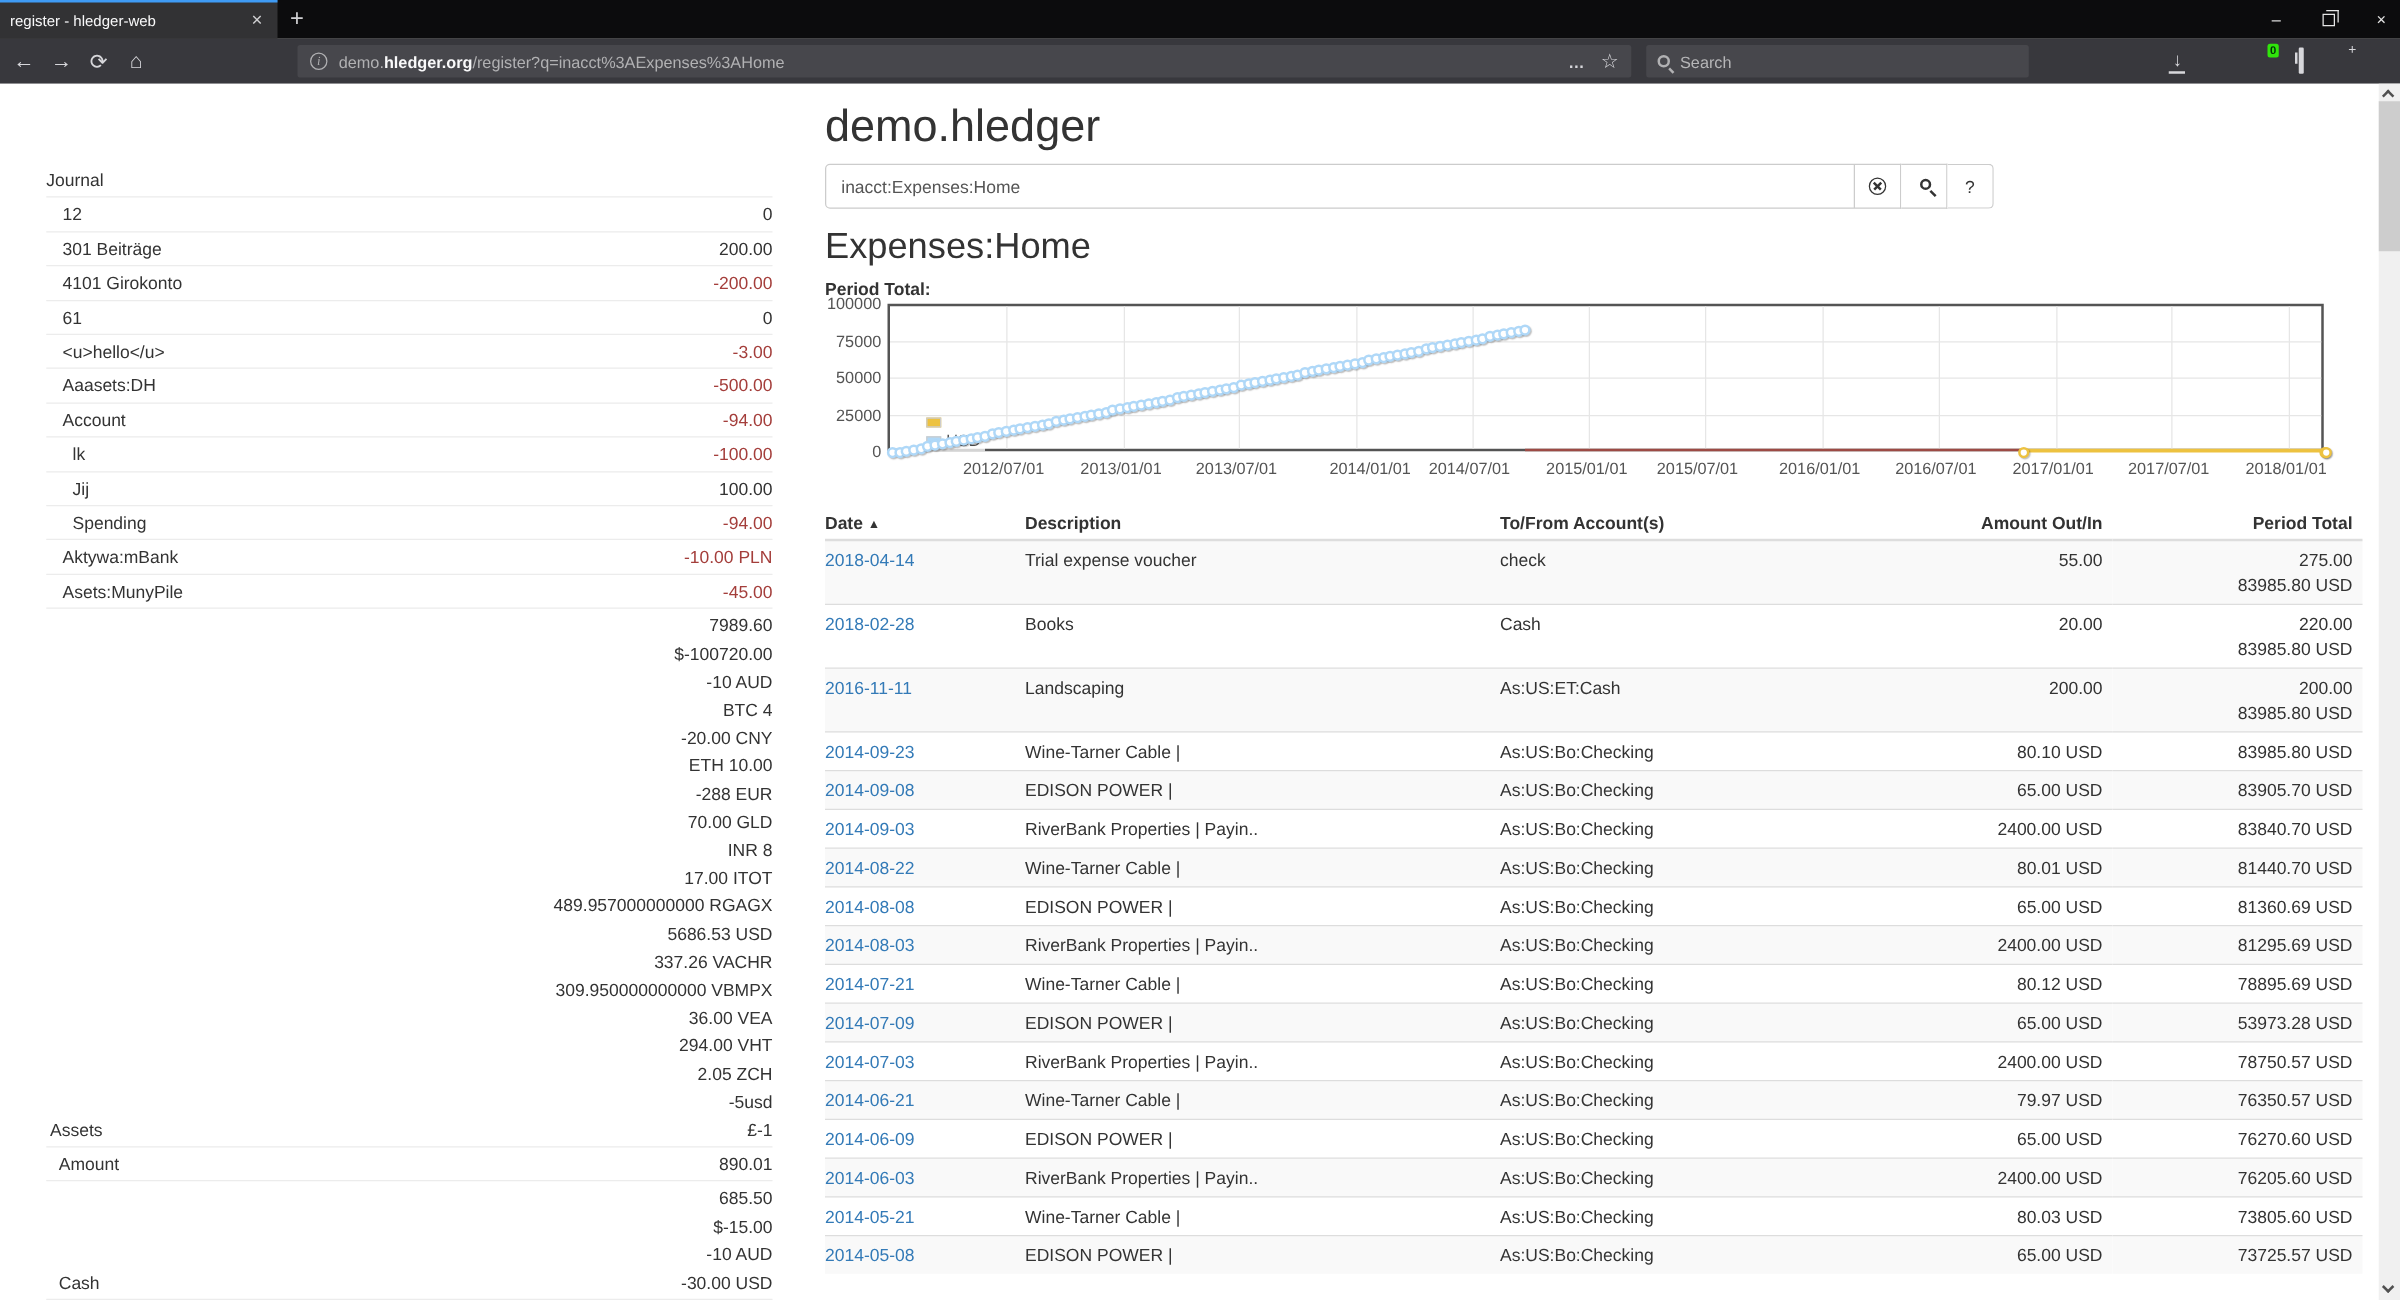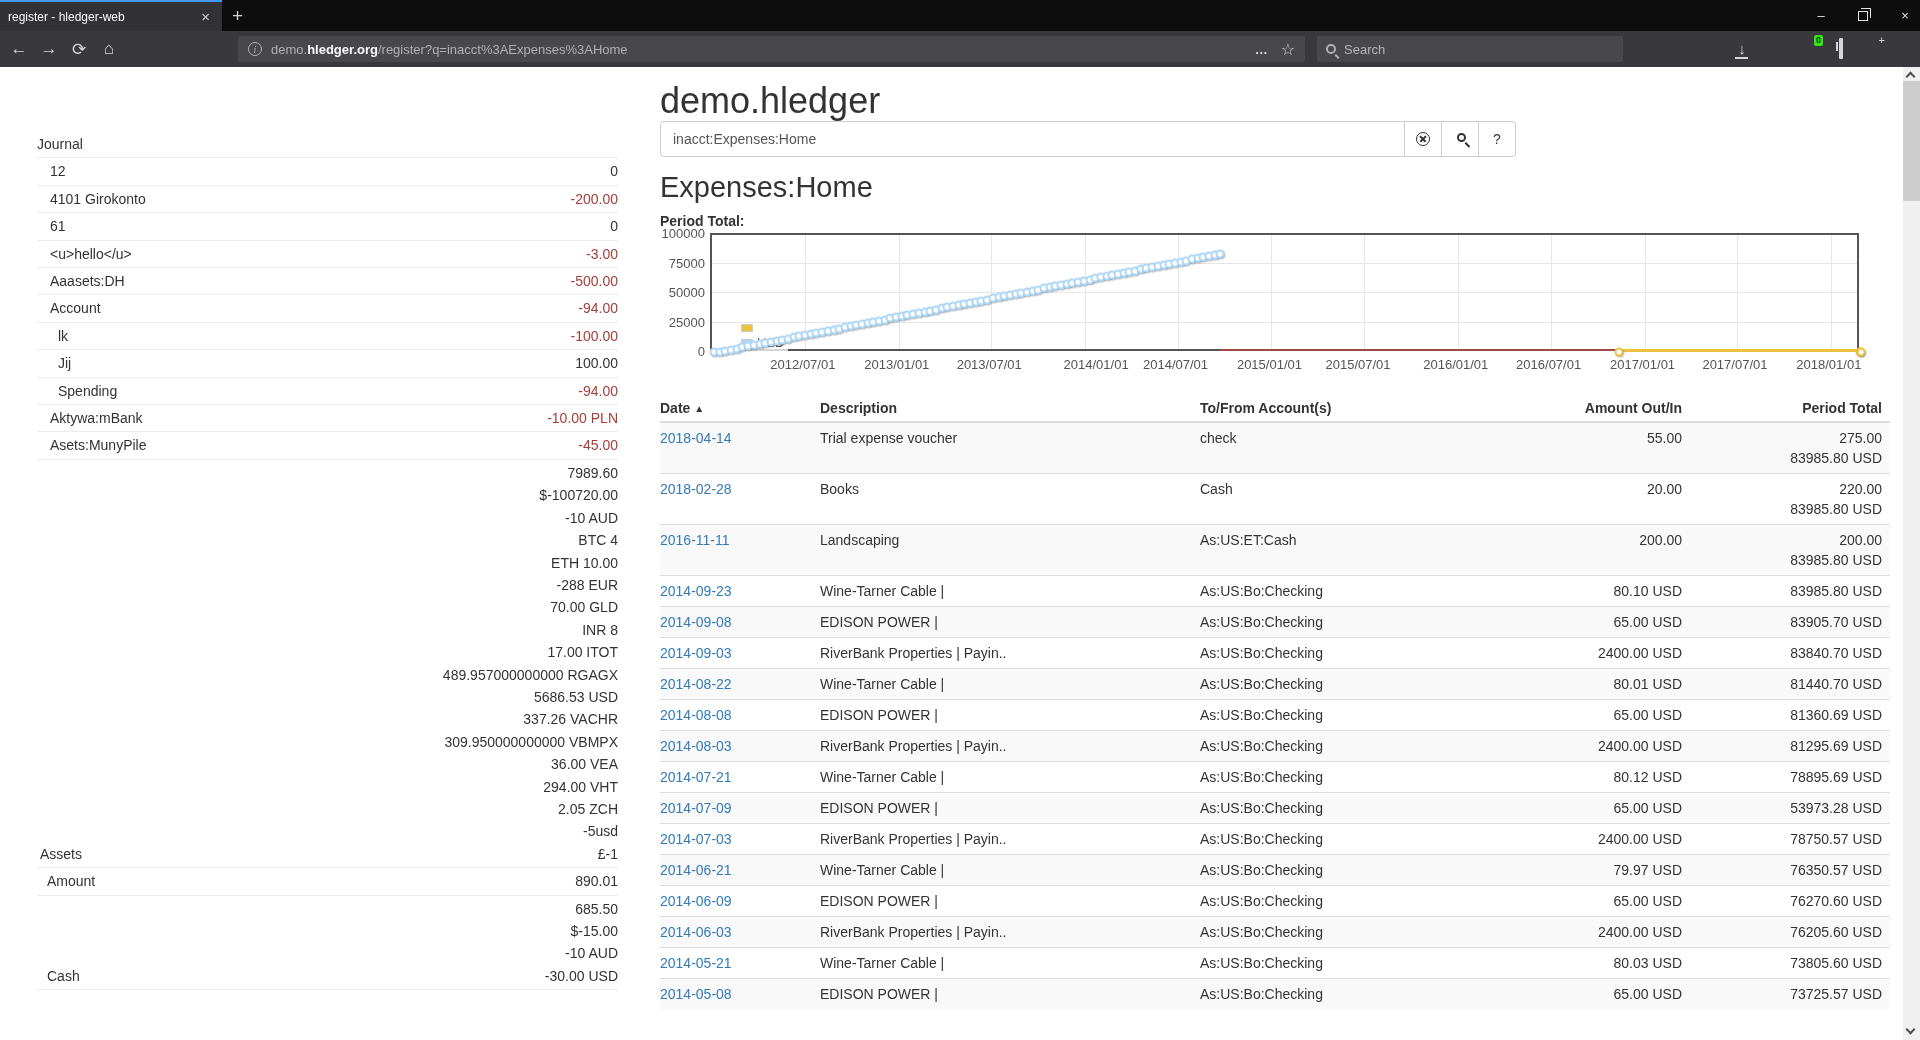--- a/index.html
+++ b/index.html
@@ -70,21 +70,21 @@
   .srow { display:flex; align-items:flex-end; border-bottom:1px solid #ececec; padding:2px 0; }
   .srow a { color:#333; text-decoration:none; }
   .svals { flex:1; text-align:right; }
   .vline { display:block; line-height:22.4px; color:#333; }
   .vline.neg { color:#a43e3b; }
   .sname { line-height:22.4px; white-space:nowrap; }
 
   
   .main { position:absolute; left:660px; top:0; width:1230px; }
   h1.pagetitle { font-size:36px; font-weight:normal; color:#333; margin-top:14px; line-height:40px; }
-  .searchrow { display:flex; width:856px; height:36px; }
+  .searchrow { margin-top:10px; display:flex; width:935px; height:36px; }
   .searchrow input { flex:1; height:36px; border:1px solid #ccc; border-radius:4px 0 0 4px; padding:0 12px;
                      font-size:14px; color:#555; font-family:"Liberation Sans",sans-serif; outline:none; }
   .sbtn { width:37px; height:36px; border:1px solid #ccc; border-left:none; background:#fff;
           display:flex; align-items:center; justify-content:center; color:#333; font-size:14px; }
   .sbtn:last-child { border-radius:0 4px 4px 0; }
   .ic-clear { width:14px; height:14px; border:1px solid #333; border-radius:50%; position:relative; }
   .ic-clear:before, .ic-clear:after { content:""; position:absolute; left:2px; top:5px; width:8px; height:1.5px;
           background:#333; transform:rotate(45deg); }
   .ic-clear:after { transform:rotate(-45deg); }
   .ic-search { width:9px; height:9px; border:2px solid #333; border-radius:50%; position:relative; margin:-3px -3px 0 0; }
@@ -172,20 +172,26 @@
       <a href="#" class="sname">Journal</a>
     </div>
     <div id="acctrows">
         <div class="srow">
           <a href="#" class="sname" style="margin-left: 13px;">12</a>
           <div class="svals">
             <span class="vline">0</span>
           </div>
         </div>
         <div class="srow">
+          <a href="#" class="sname" style="margin-left: 13px;">301 Beiträge</a>
+          <div class="svals">
+            <span class="vline">200.00</span>
+          </div>
+        </div>
+        <div class="srow">
           <a href="#" class="sname" style="margin-left: 13px;">4101 Girokonto</a>
           <div class="svals">
             <span class="vline neg">-200.00</span>
           </div>
         </div>
         <div class="srow">
           <a href="#" class="sname" style="margin-left: 13px;">61</a>
           <div class="svals">
             <span class="vline">0</span>
           </div>
@@ -238,20 +244,21 @@
             <span class="vline neg">-45.00</span>
           </div>
         </div>
         <div class="srow">
           <a href="#" class="sname" style="margin-left: 3px;">Assets</a>
           <div class="svals">
             <span class="vline">7989.60</span>
             <span class="vline">$-100720.00</span>
             <span class="vline">-10 AUD</span>
             <span class="vline">BTC 4</span>
+            <span class="vline">-20.00 CNY</span>
             <span class="vline">ETH 10.00</span>
             <span class="vline">-288 EUR</span>
             <span class="vline">70.00 GLD</span>
             <span class="vline">INR 8</span>
             <span class="vline">17.00 ITOT</span>
             <span class="vline">489.957000000000 RGAGX</span>
             <span class="vline">5686.53 USD</span>
             <span class="vline">337.26 VACHR</span>
             <span class="vline">309.950000000000 VBMPX</span>
             <span class="vline">36.00 VEA</span>

